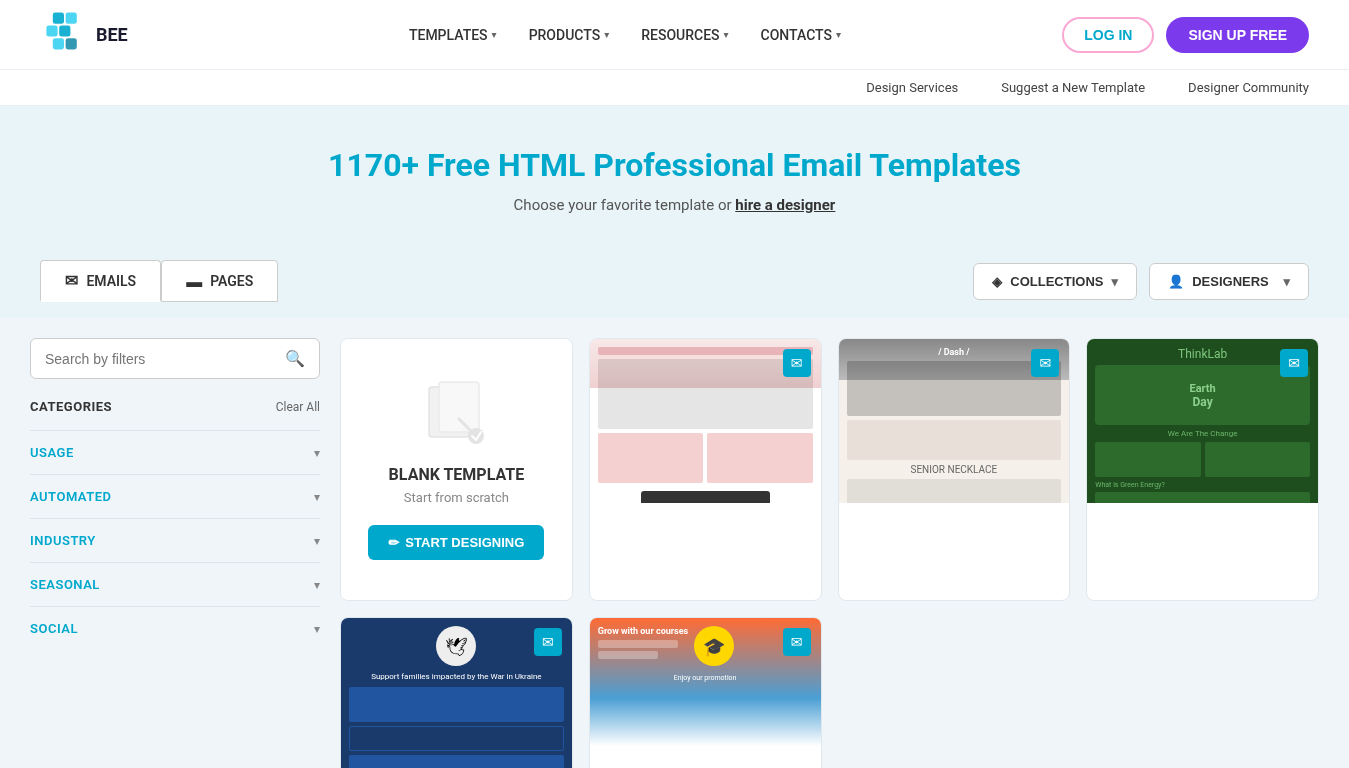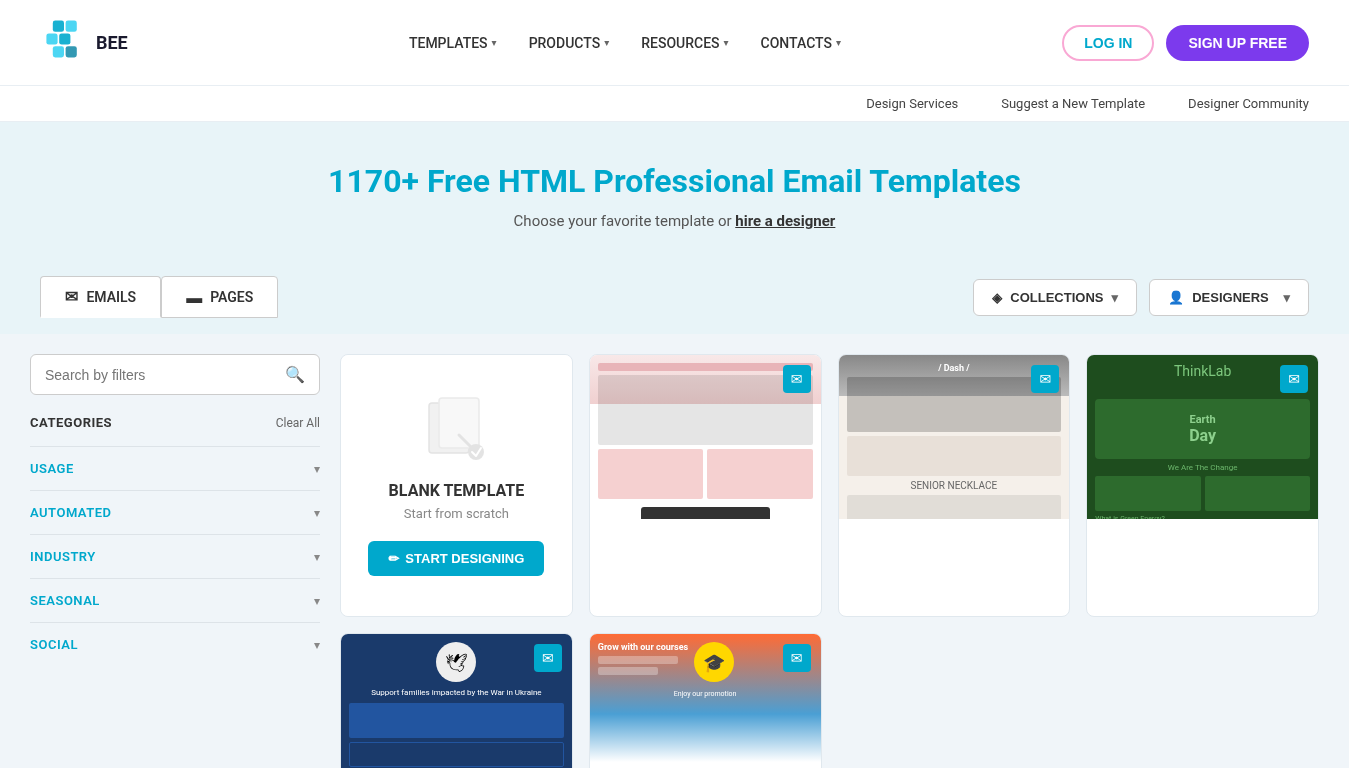--- a/index.html
+++ b/index.html
@@ -4,21 +4,21 @@
   <style>
     * { box-sizing: border-box; margin: 0; padding: 0; }
     body { font-family: -apple-system, BlinkMacSystemFont, 'Segoe UI', Roboto, sans-serif; background: #f0f5f9; min-height: 768px; }
 
     
     .header {
       background: #fff;
       padding: 0 40px;
       display: flex;
       align-items: center;
-      height: 86px;
+      height: 70px;
       border-bottom: 1px solid #e8eef3;
       position: relative;
     }
     .logo-area {
       display: flex;
       align-items: center;
       gap: 8px;
       margin-right: 60px;
     }
     .logo-icon {
@@ -486,25 +486,25 @@
           <div style="background:#333;height:14px;width:50%;border-radius:3px;margin:6px auto;"></div>
           <div style="background:#e8e0d8;height:30px;border-radius:2px;"></div>
         </div>
       </div>
     </div>
 
     <div class="template-card">
       <div class="mail-badge">✉</div>
       <div class="template-img-area" style="background:#1e4d1e;">
         <div style="padding:8px;">
-          <div style="color:#7dc77d;text-align:center;font-size:14px;margin-bottom:20px;">ThinkLab</div>
+          <div style="color:#7dc77d;text-align:center;font-size:12px;margin-bottom:4px;">ThinkLab</div>
           <div style="background:#2d6b2d;height:60px;border-radius:4px;margin-bottom:4px;display:flex;align-items:center;justify-content:center;">
             <div>
               <div style="color:#8dd08d;font-size:11px;font-weight:700;text-align:center;">Earth</div>
-              <div style="color:#8dd08d;font-size:16px;font-weight:700;text-align:center;">Day</div>
+              <div style="color:#8dd08d;font-size:12px;font-weight:700;text-align:center;">Day</div>
             </div>
           </div>
           <div style="color:#6bb56b;font-size:8px;text-align:center;margin:4px 0;">We Are The Change</div>
           <div style="display:grid;grid-template-columns:1fr 1fr;gap:4px;margin-bottom:4px;">
             <div style="background:#2d6b2d;height:35px;border-radius:2px;"></div>
             <div style="background:#2d6b2d;height:35px;border-radius:2px;"></div>
           </div>
           <div style="color:#6bb56b;font-size:7px;margin:3px 0;">What is Green Energy?</div>
           <div style="background:#2d6b2d;height:20px;border-radius:2px;margin-bottom:4px;"></div>
           <div style="background:#4a9a4a;height:14px;width:50%;border-radius:10px;margin:4px auto;"></div>

